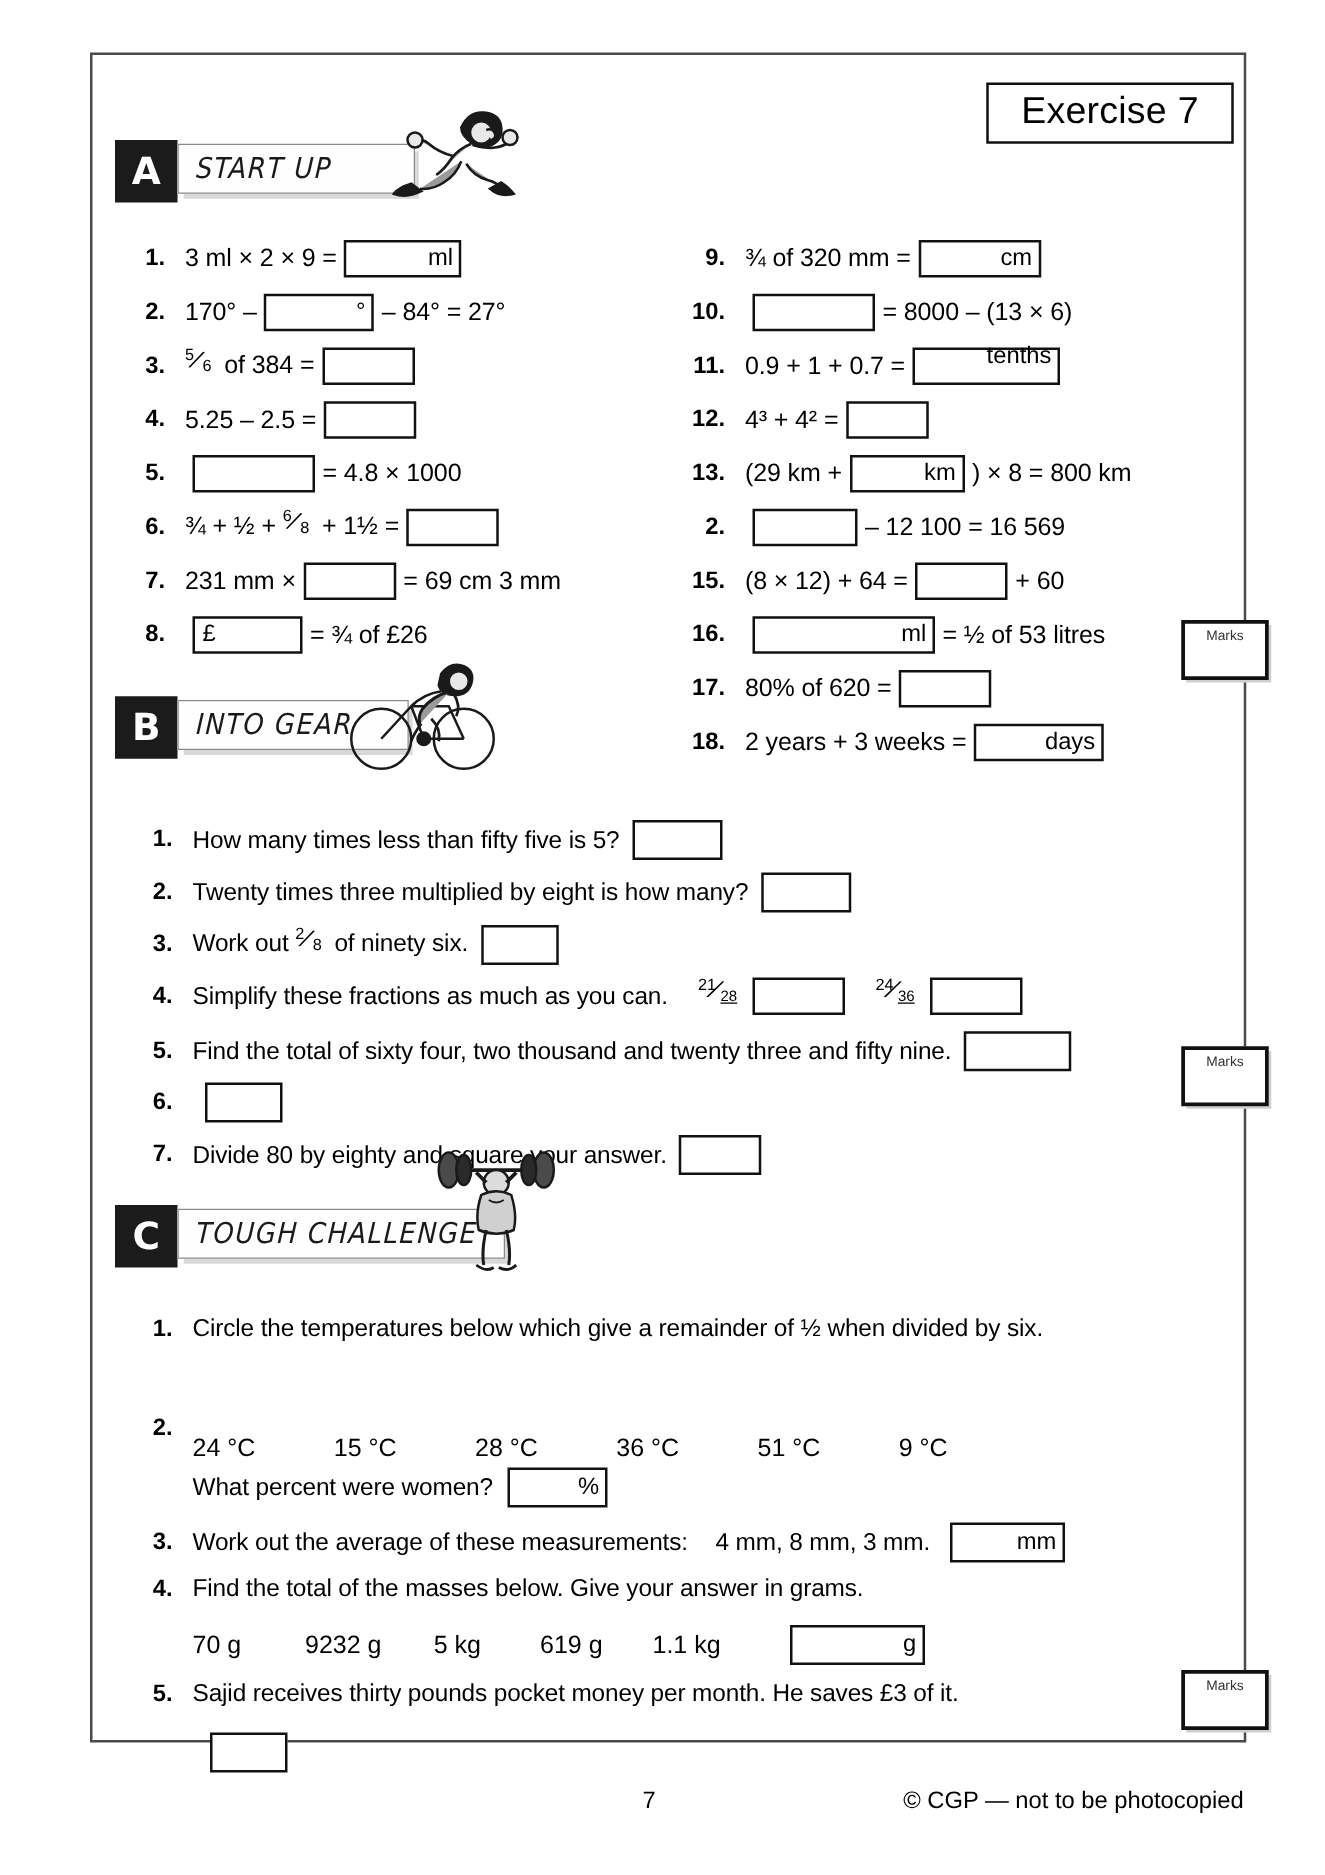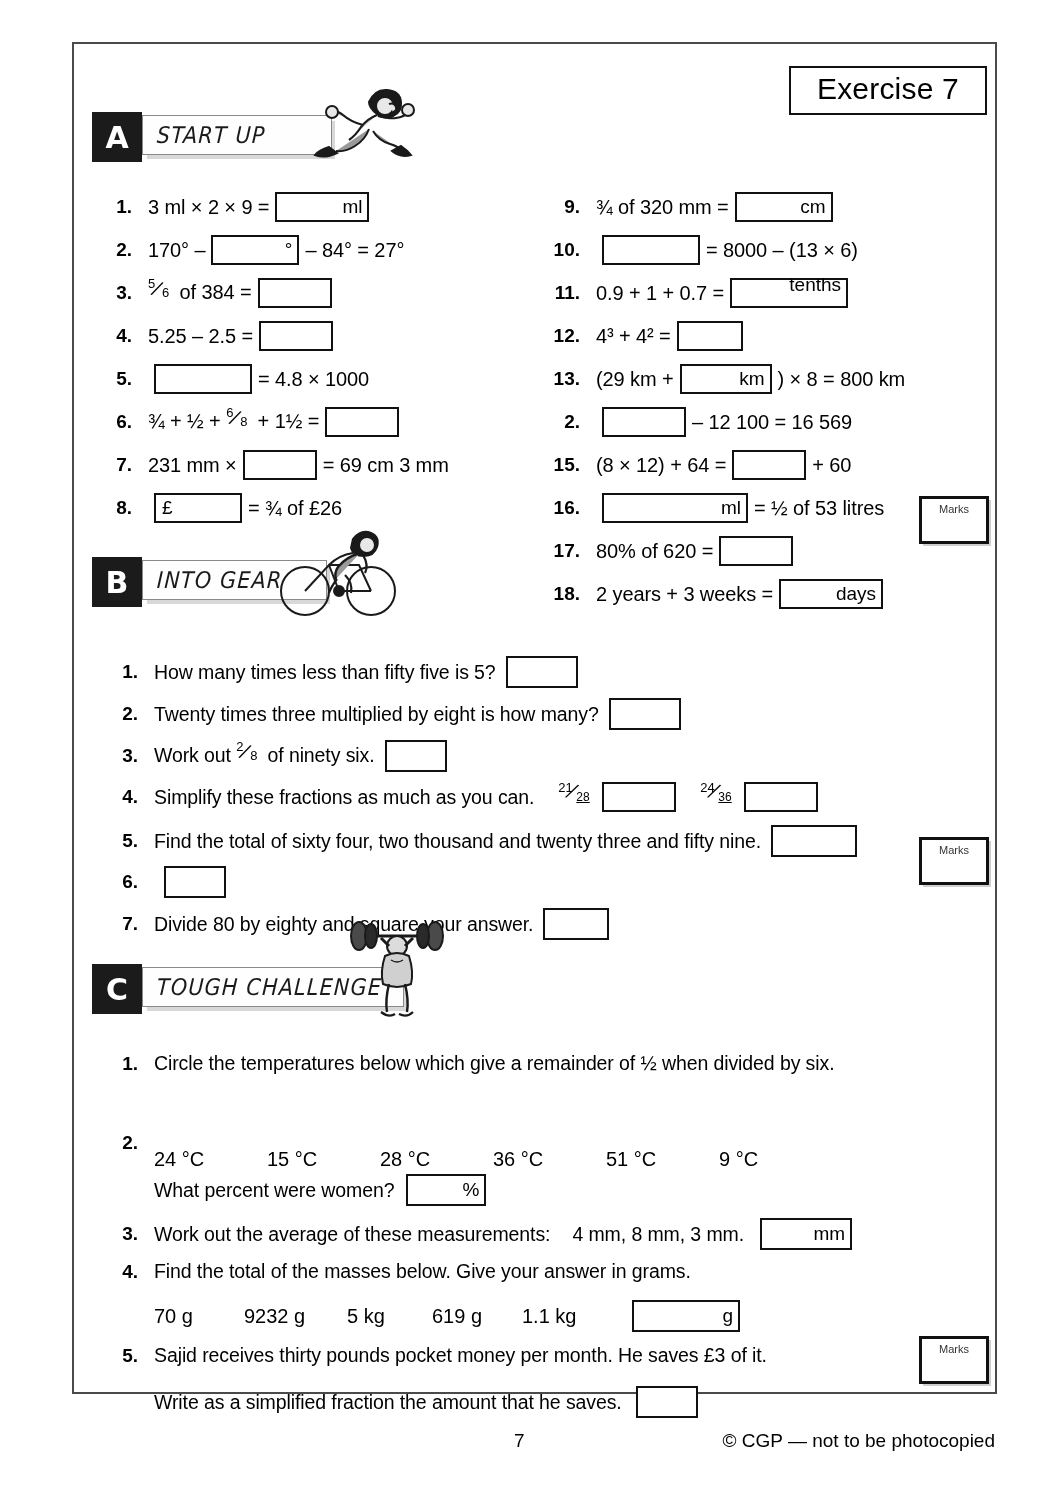--- a/index.html
+++ b/index.html
@@ -106,20 +106,21 @@
   .marks {
     position: absolute;
     width: 70px; height: 48px;
     border: 3px solid #111;
     background: #fff;
     display: flex; align-items: flex-start; justify-content: center;
     padding-top: 4px;
     font-size: 11px;
     color: #333;
     box-shadow: 3px 3px 0 -1px #cfcfcf;
+    margin-left: 26px;
   }
 
   
   .footer { position: absolute; bottom: -38px; width: 100%; }
   .pageno { position: absolute; left: 440px; font-size: 19px; }
   .copyright { position: absolute; right: 0px; font-size: 19px; }
 
   
   .listrow { position: absolute; display: flex; align-items: center; font-size: 20px; }
 </style>
@@ -493,21 +494,20 @@
           <span class="sp" style="width:18px"></span>
           <span class="abox" style="width:108px;height:32px;justify-content:flex-end;padding:0 5px 0 6px">
             <span>g</span>
           </span>
         </div>
         <div class="q" style="left:26px;top:1300px;">
           <span class="qn">5.</span>
           <span class="qt sm">Sajid receives thirty pounds pocket money per month.  He saves £3 of it.</span>
         </div>
         <div class="q" style="left:80px;top:1342px;">
-          <span class="qt sm">Write as a simplified fraction the amount that he saves.</span>
           <span class="sp" style="width:14px"></span>
           <span class="abox" style="width:62px;height:32px;justify-content:flex-end;padding:0 5px 0 6px">
             <span></span>
           </span>
         </div>
       </div>
 
   <div class="marks" style="left:845px; top:1292px;">
     <span>Marks</span>
   </div>

